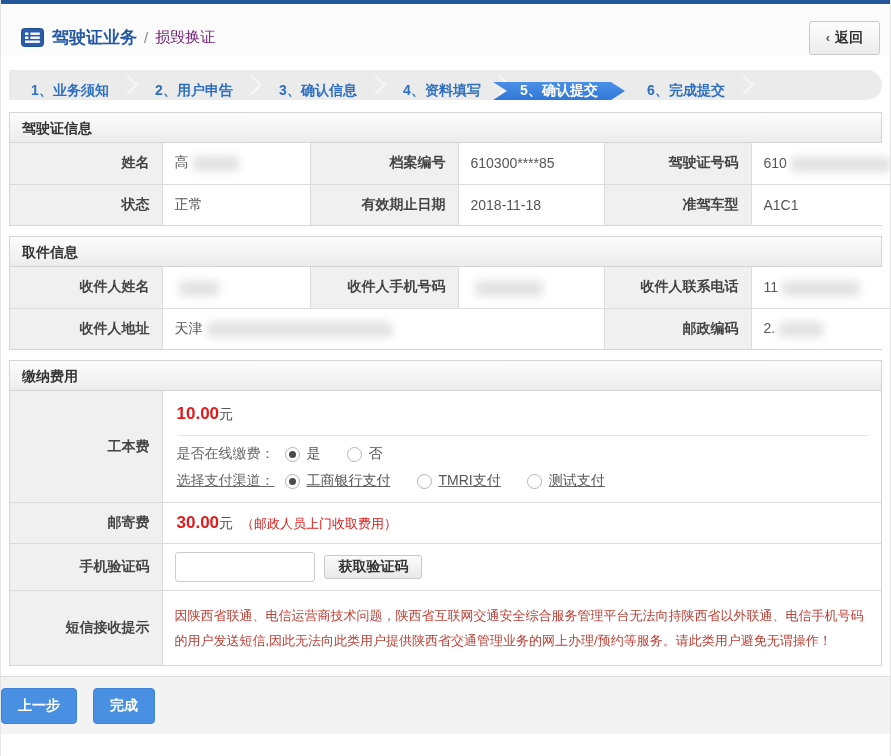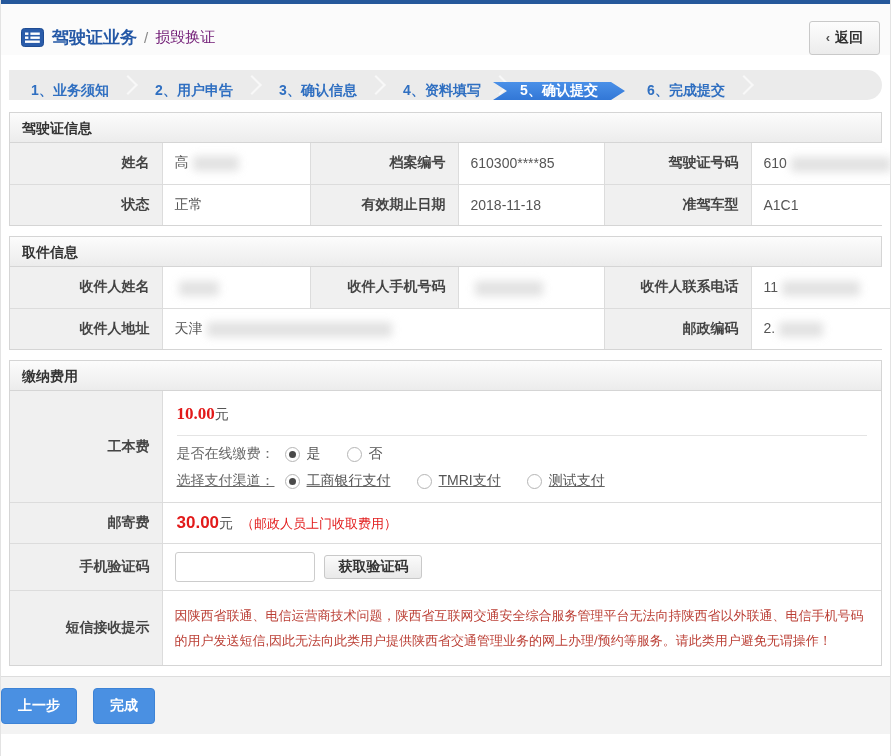--- a/index.html
+++ b/index.html
@@ -92,21 +92,21 @@
   }
   td.val { background: #fff; padding-left: 12px; color: #555; }
   .blur-smudge {
     display: inline-block; height: 15px; vertical-align: middle;
     background: #d8d8d8; border-radius: 3px;
     filter: blur(4px); margin-left: 4px; opacity: .75;
   }
 
   
   td.fee-cell { padding: 0 14px; }
-  .fee-amount-line { padding: 13px 0 11px 0; font-size: 14px; font-family: Liberation Serif, serif; }
+  .fee-amount-line { padding: 13px 0 11px 0; font-size: 14px; }
   .fee-amount { color: #e21a1a; font-weight: bold; font-size: 17px; }
   .fee-unit { color: #555; font-size: 14px; }
   .fee-note { color: #e21a1a; font-size: 13px; margin-left: 4px; }
   .fee-divider { border-top: 1px solid #e4e4e4; }
   .radio-line { display: flex; align-items: center; padding: 9px 0 0 0; font-size: 14px; color: #666; }
   .radio-line:last-child { padding-bottom: 12px; text-decoration: underline; }
   .radio-group { display: flex; align-items: center; gap: 26px; margin-left: 10px; }
   .radio-opt { display: inline-flex; align-items: center; gap: 7px; color: #555; cursor: pointer; }
   .radio-circle {
     width: 15px; height: 15px; border: 1px solid #b5b5b5; border-radius: 50%;

